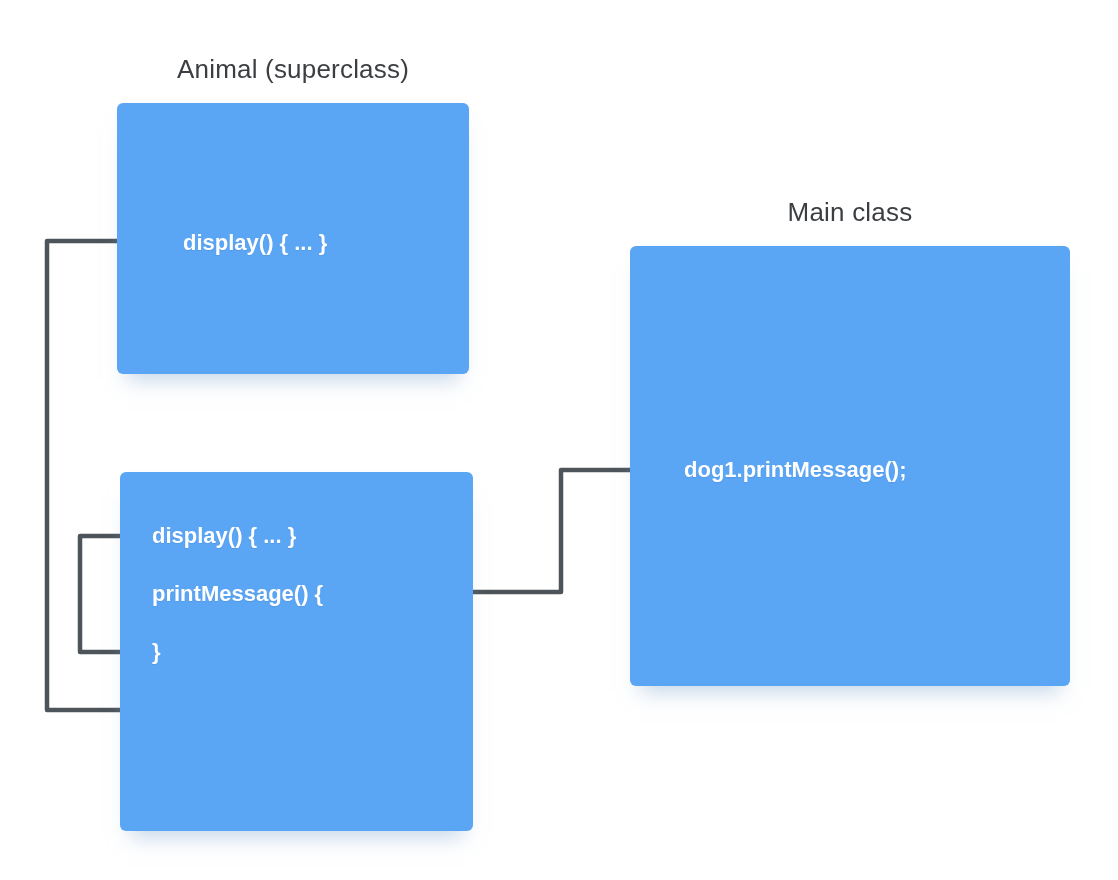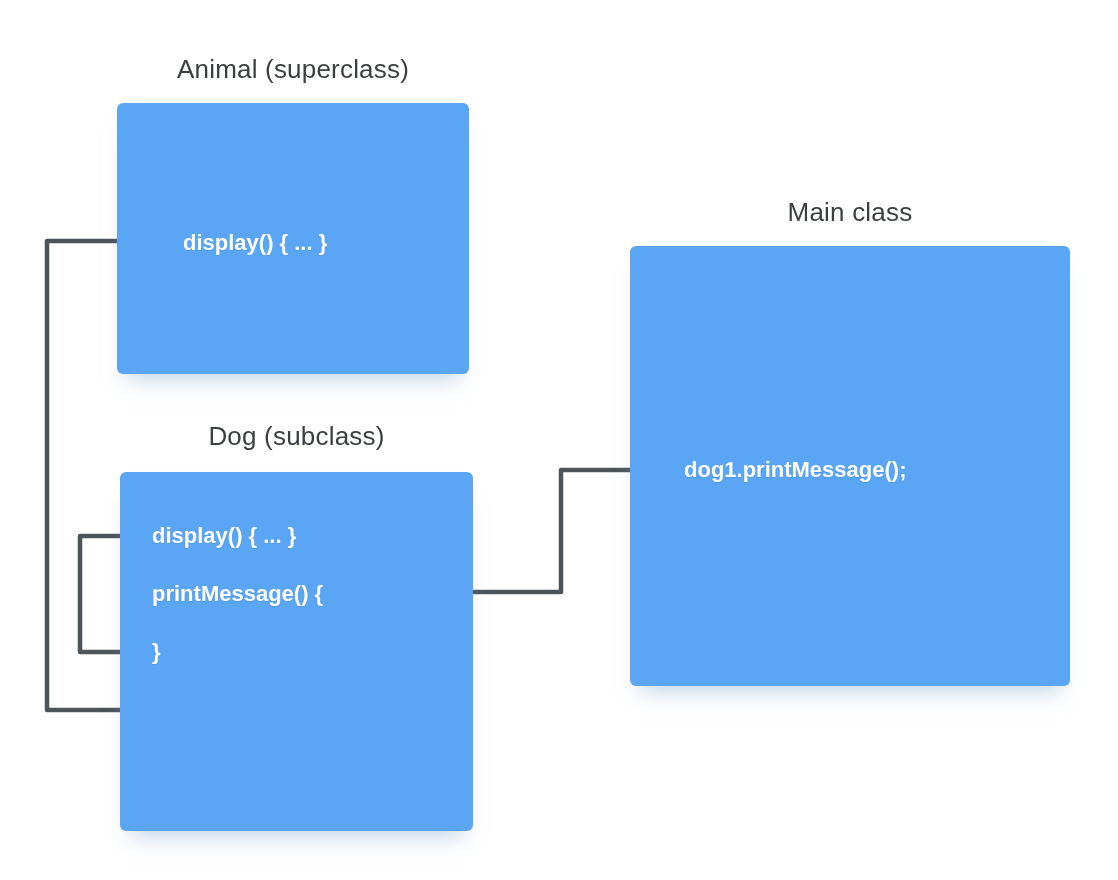--- a/index.html
+++ b/index.html
@@ -81,21 +81,20 @@
       <polyline points="648,470 561,470 561,592 470,592"></polyline>
       <polygon points="450,592 473,582 473,602"></polygon>
     </g>
   </svg>
 
   <div class="box-label" style="left:117px; top:54px; width:352px;">Animal (superclass)</div>
   <div id="animal-box" class="class-box" style="left:117px; top:103px; width:352px; height:271px; padding:119px 0 0 66px;">
     <div class="code-line">display() { ... }</div>
   </div>
 
-  <div class="box-label" style="left:120px; top:421px; width:353px;">Dog (subclass)</div>
   <div id="dog-box" class="class-box" style="left:120px; top:472px; width:353px; height:359px; padding:35px 0 0 32px;">
     <div class="code-line">display() { ... }</div>
     <div class="code-line">printMessage() {</div>
     <div class="code-line">}</div>
   </div>
 
   <div class="box-label" style="left:630px; top:197px; width:440px;text-align:center;">Main class</div>
   <div id="main-box" class="class-box" style="left:630px; top:246px; width:440px; height:440px; padding:203px 0 0 54px;">
     <div class="code-line">dog1.printMessage();</div>
   </div>

